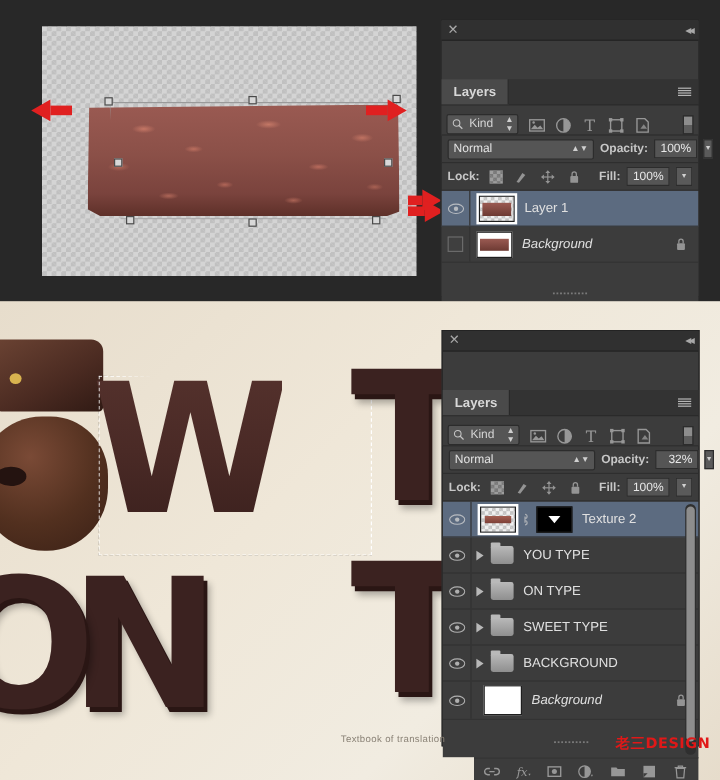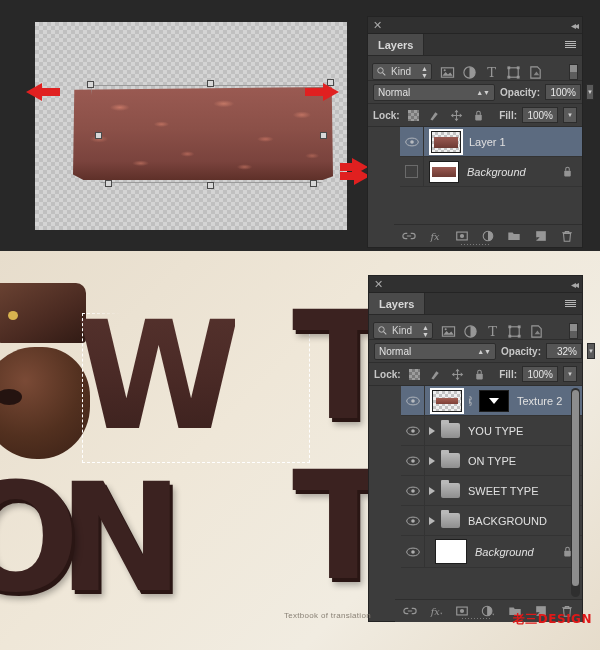--- a/index.html
+++ b/index.html
@@ -110,20 +110,21 @@
     display: flex; align-items: center; justify-content: space-between;
     padding: 0 5px;
     border-bottom: 1px solid #242424;
   }
   .close-x { font-size: 11px; color: #a8a8a8; line-height: 1; cursor: pointer; }
   .collapse-arrows { font-size: 10px; color: #a8a8a8; letter-spacing: -2px; }
   .ps-tabs {
     height: 22px; background: #333333;
     display: flex; align-items: stretch;
     border-bottom: 1px solid #292929;
+    margin-top: 32px;
   }
   .ps-tab {
     padding: 0 10px; display: flex; align-items: center;
     background: #4a4a4a; color: #d8d8d8; font-weight: bold; font-size: 11px;
     border-right: 1px solid #292929;
   }
   .tabs-spacer { flex: 1; }
   .menu-btn {
     width: 20px; display: flex; flex-direction: column; align-items: center;
     justify-content: center; gap: 1px; padding-right: 3px;
@@ -176,21 +177,21 @@
   .lk { width: 13px; height: 13px; opacity: .6; }
   .checker-sq {
     width: 11px; height: 11px;
     background-image:
       linear-gradient(45deg,#9a9a9a 25%,transparent 25%,transparent 75%,#9a9a9a 75%),
       linear-gradient(45deg,#9a9a9a 25%,transparent 25%,transparent 75%,#9a9a9a 75%);
     background-size: 6px 6px; background-position: 0 0,3px 3px;
     background-color: #d2d2d2; opacity: .65;
   }
 
-  .layers-list { background: #3c3c3c; position: relative; overflow: hidden; margin-left: 32px; }
+  .layers-list { background: #3c3c3c; position: relative; overflow: hidden; }
   .layer-row {
     display: flex; align-items: center; height: 30px;
     border-bottom: 1px solid #333;
     padding-left: 0;
   }
   .layer-row.selected { background: #5c6b80; }
   .eye-cell {
     width: 24px; height: 100%; display: flex; align-items: center; justify-content: center;
     border-right: 1px solid #333;
   }

